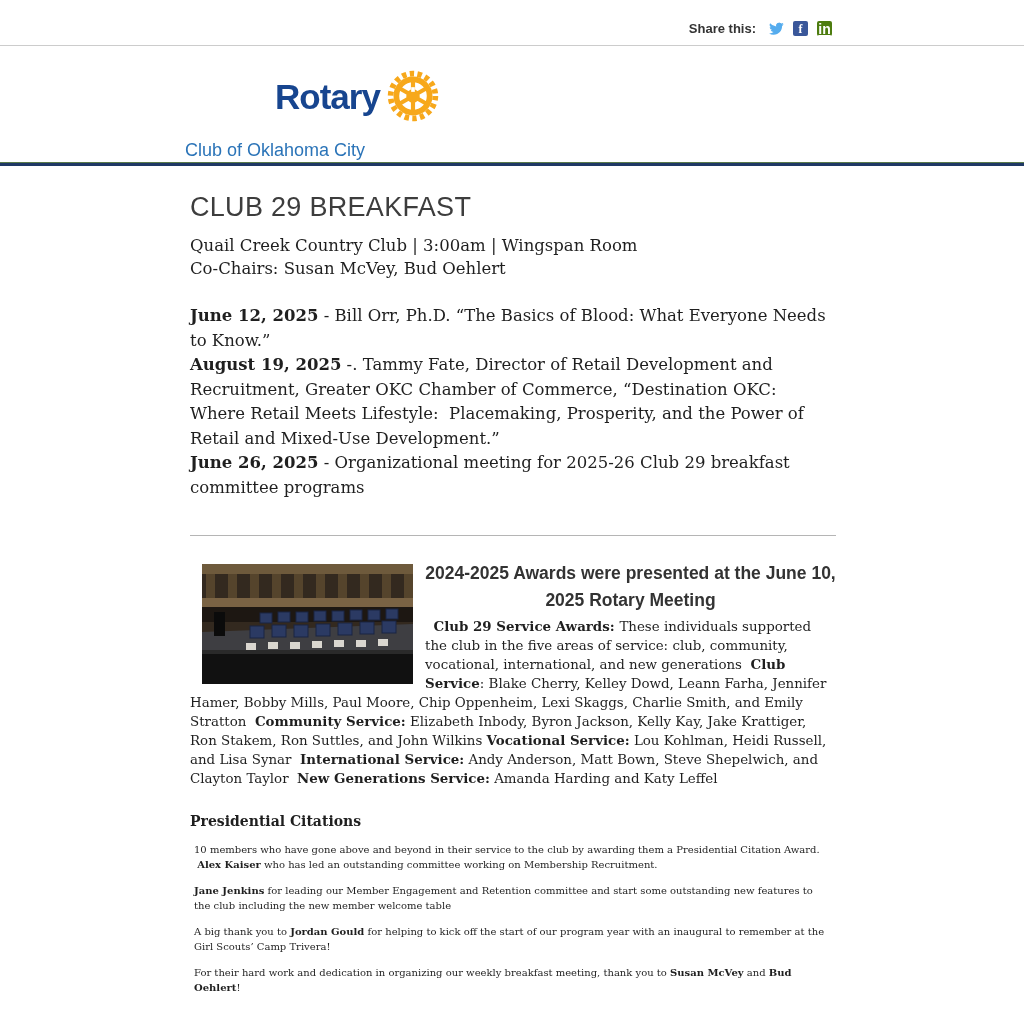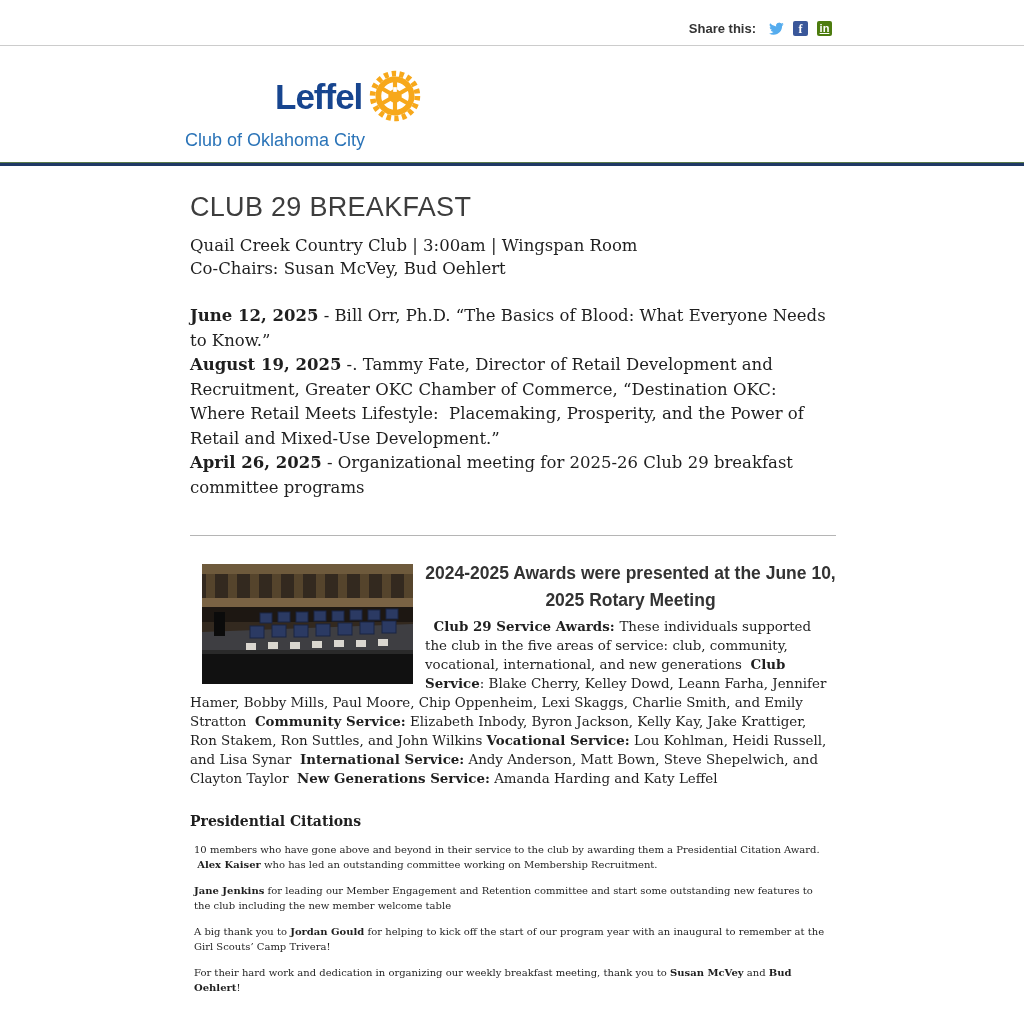--- a/index.html
+++ b/index.html
@@ -24,33 +24,33 @@
   }
   .soc { width:15px; height:15px; display:inline-flex; align-items:center; justify-content:center; cursor:pointer; }
   .soc svg { display:block; }
   .soc-box {
     width:15px; height:15px; border-radius:2px;
     display:flex; align-items:center; justify-content:center;
     color:#fff; font-family:"Liberation Serif", serif;
     font-weight:bold; font-size:12px; line-height:1;
   }
   .fb-box { background:#3a579a; }
-  .li-box { background:#4d7c0f; font-family:"Liberation Sans",sans-serif; font-size:11px;text-decoration:underline; }
+  .li-box { background:#4d7c0f; font-family:"Liberation Sans",sans-serif; font-size:14px;text-decoration:underline; }
 
   
   .logo-area { padding:24px 0 0 185px; height:108px; }
   .logo-row { display:flex; align-items:center; gap:7px; margin-left:90px; }
   .wordmark {
     font-family:"Liberation Sans", sans-serif; font-weight:bold;
     font-size:35px; letter-spacing:-1px; color:#17458f; line-height:1;
   }
   .wheel { width:52px; height:52px; }
   .logo-subtitle {
     font-family:"Liberation Sans", sans-serif;
-    font-size:18px; color:#2b74b8; margin-top:8px;
+    font-size:18px; color:#2b74b8; margin-top:18px;
   }
 
   .navy-rule { height:4px; background:#1f3864; border-top:1px solid #5a7a4a; margin-top:8px; }
 
   
   .content { width:646px; margin-left:190px; }
 
   .page-title {
     font-family:"Liberation Sans", sans-serif;
     font-size:27px; font-weight:normal; color:#3d3d3d;
@@ -94,21 +94,21 @@
   <span class="soc">
     <span class="soc-box fb-box">f</span>
   </span>
   <span class="soc">
     <span class="soc-box li-box">in</span>
   </span>
 </div>
 
 <div class="logo-area">
   <div class="logo-row">
-    <span class="wordmark">Leffel</span>
+    <span class="wordmark">Rotary</span>
     <span class="wheel">
       <svg viewBox="0 0 100 100" width="52" height="52">
         <circle cx="50" cy="50" r="43" fill="none" stroke="#f7a81b" stroke-width="11" stroke-dasharray="8.5 6.5"></circle>
         <circle cx="50" cy="50" r="32" fill="none" stroke="#f7a81b" stroke-width="11"></circle>
         <g stroke="#f7a81b" stroke-width="8">
           <line x1="50" y1="50" x2="50" y2="20"></line>
           <line x1="50" y1="50" x2="76" y2="35"></line>
           <line x1="50" y1="50" x2="76" y2="65"></line>
           <line x1="50" y1="50" x2="50" y2="80"></line>
           <line x1="50" y1="50" x2="24" y2="65"></line>
@@ -127,21 +127,21 @@
 <div class="content">
 
   <h1 class="page-title">CLUB 29 BREAKFAST</h1>
 
   <div class="info-line">Quail Creek Country Club | 3:00am | Wingspan Room</div>
   <div class="info-line">Co-Chairs:  Susan McVey, Bud Oehlert</div>
 
   <div class="events">
     <div class="event"><b>June 12, 2025</b><span> -  Bill Orr, Ph.D. “The Basics of Blood:  What Everyone Needs to Know.”</span></div>
     <div class="event"><b>August 19, 2025</b><span> -. Tammy Fate, Director of Retail Development and Recruitment, Greater OKC Chamber of Commerce, “Destination OKC:  Where Retail Meets Lifestyle: &nbsp;Placemaking, Prosperity, and the Power of Retail and Mixed-Use Development.”</span></div>
-    <div class="event"><b>April 26, 2025</b><span> -  Organizational meeting for 2025-26 Club 29 breakfast committee programs</span></div>
+    <div class="event"><b>June 26, 2025</b><span> -  Organizational meeting for 2025-26 Club 29 breakfast committee programs</span></div>
   </div>
 
   <hr class="section-divider">
 
   <div class="awards">
     <span class="awards-photo">
       <svg viewBox="0 0 211 120" width="211" height="120">
         <rect width="211" height="120" fill="#33291f"></rect>
         <rect y="0" width="211" height="10" fill="#6e5a3c"></rect>
         <g fill="#55442c">

